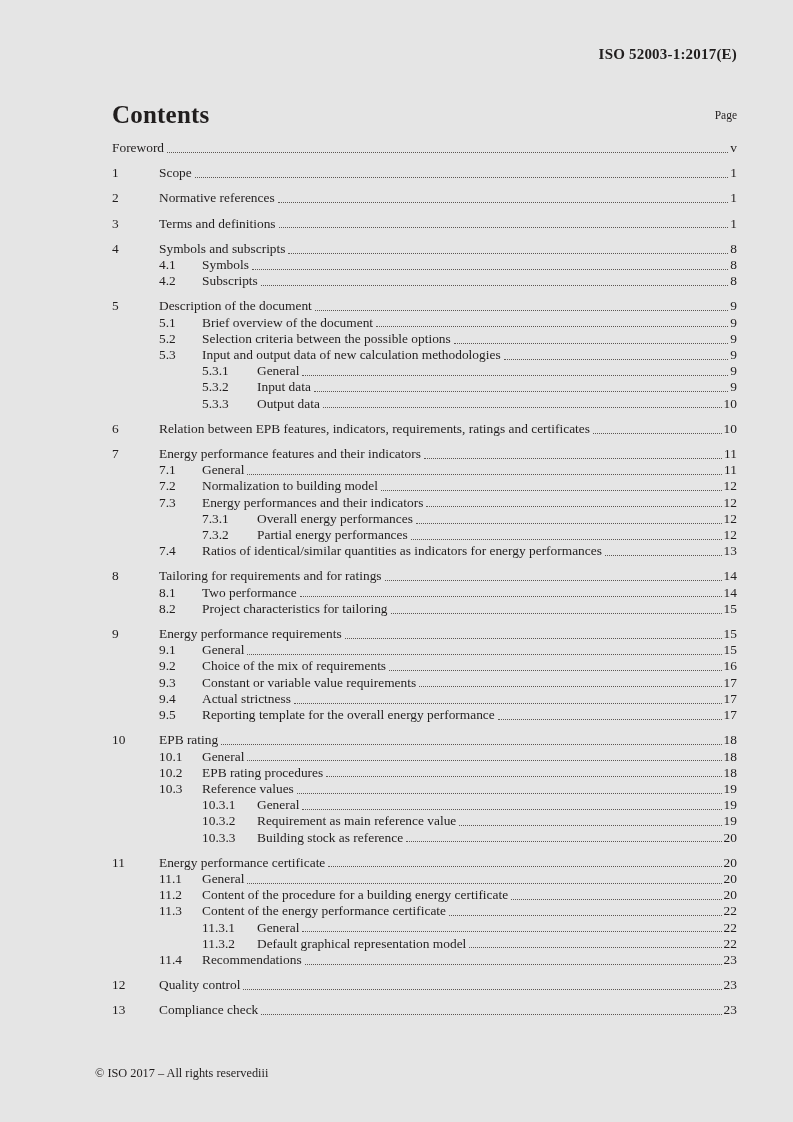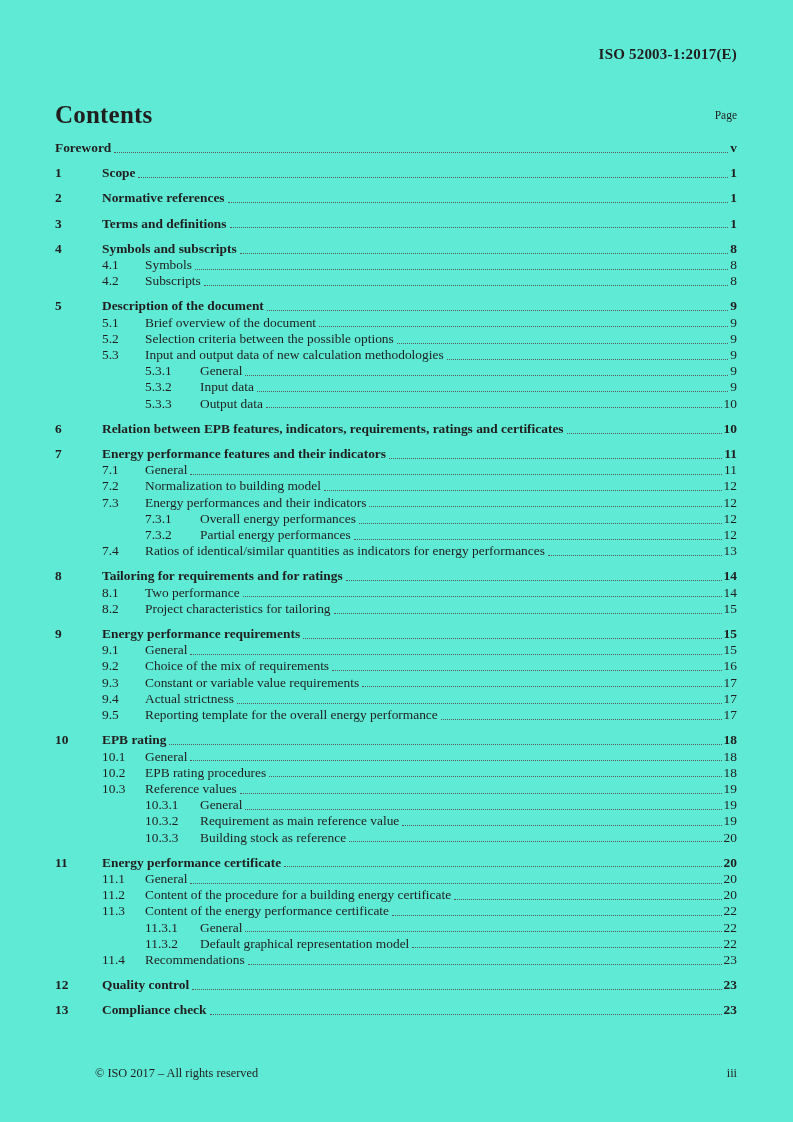--- a/index.html
+++ b/index.html
@@ -1,22 +1,22 @@
 <!DOCTYPE html>
 <html><head>
 <meta charset="utf-8">
 <style>
   html, body { margin: 0; padding: 0; background: #ffffff; }
   .page {
     position: relative;
     width: 793px;
     height: 1122px;
-    background: #5eead4;
+    background: #e5e5e5;
     box-sizing: border-box;
-    padding: 46px 56px 0 55px;
+    padding: 46px 56px 0 112px;
     font-family: "Liberation Serif", "DejaVu Serif", serif;
     color: #211e1e;
     overflow: hidden;
   }
   .doc-ref {
     text-align: right;
     font-weight: bold;
     font-size: 15px;
     letter-spacing: 0.2px;
   }
@@ -29,42 +29,41 @@
   .toc-title { font-size: 25px; font-weight: bold; letter-spacing: 0.2px; }
   .page-label { font-size: 11.5px; }
   .toc-list { margin-top: 11px; }
   .toc-row {
     display: flex;
     align-items: flex-end;
     font-size: 13.4px;
     line-height: 16.2px;
     white-space: nowrap;
   }
-  .toc-row.major { margin-top: 9px; font-weight: bold; justify-content: space-between; }
+  .toc-row.major { margin-top: 9px; font-weight: normal; justify-content: space-between; }
   .toc-row .num { flex: none; }
   .lvl1 .num { width: 47px; }
   .lvl2 { padding-left: 47px; }
   .lvl2 .num { width: 43px; }
   .lvl3 { padding-left: 90px; }
   .lvl3 .num { width: 55px; }
   .toc-row .title { flex: none; }
   .toc-row .leader {
     flex: 1 1 auto;
     min-width: 8px;
     border-bottom: 1.6px dotted #5b5651;
     margin: 0 2px 3.5px 3px;
   }
   .toc-row .pg { flex: none; }
   .footer {
     position: absolute;
     left: 95px;
     right: 56px;
     top: 1066px;
     display: flex;
-    justify-content: space-between;
     align-items: baseline;
     font-size: 12.3px;
   }
 </style>
 </head>
 <body>
 
 <div class="page">
   <div class="doc-ref">ISO 52003-1:2017(E)</div>
 

